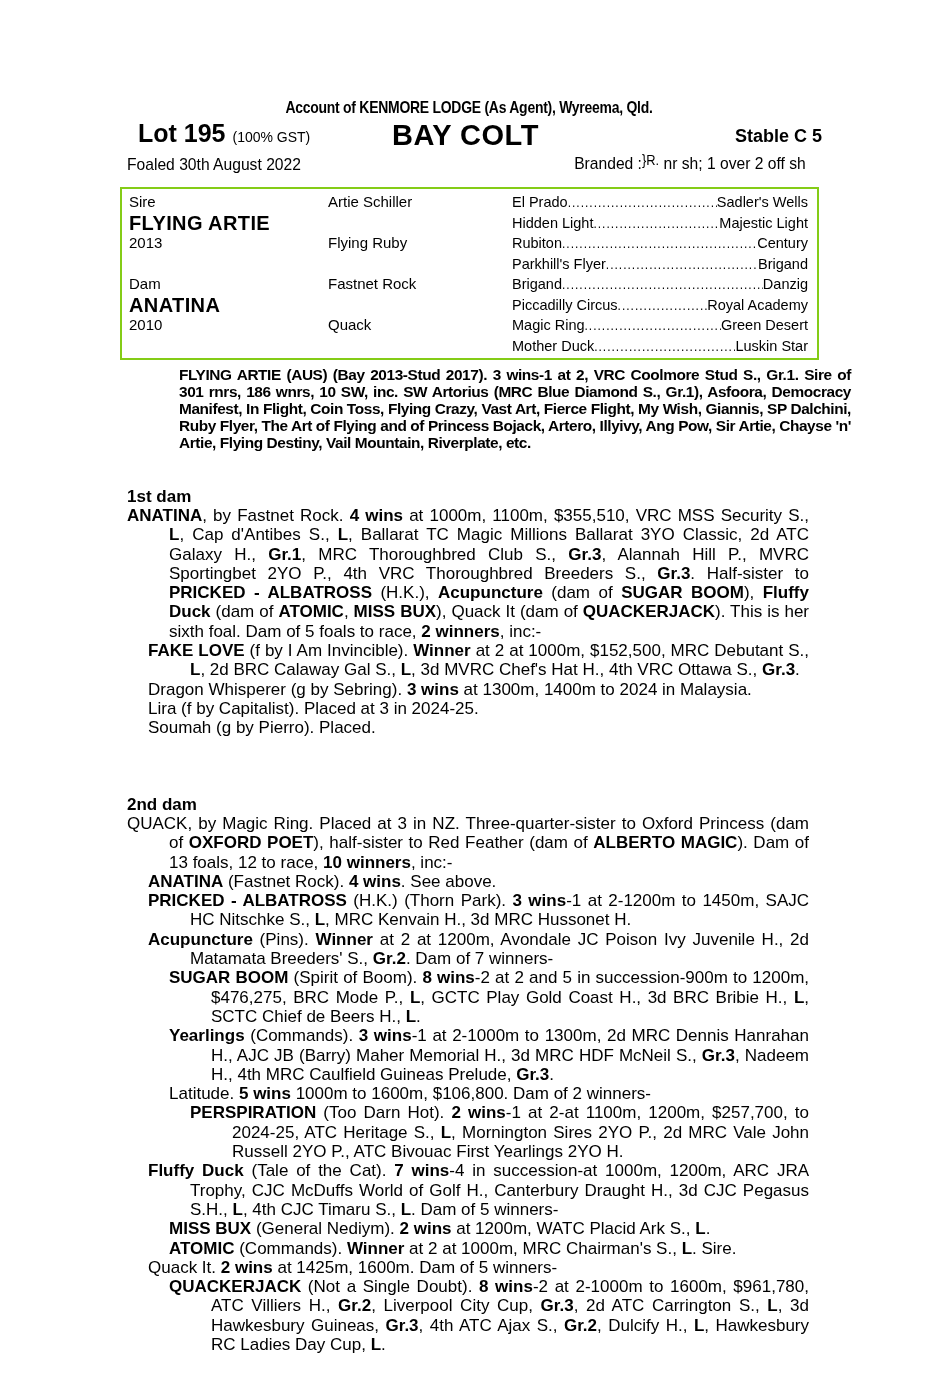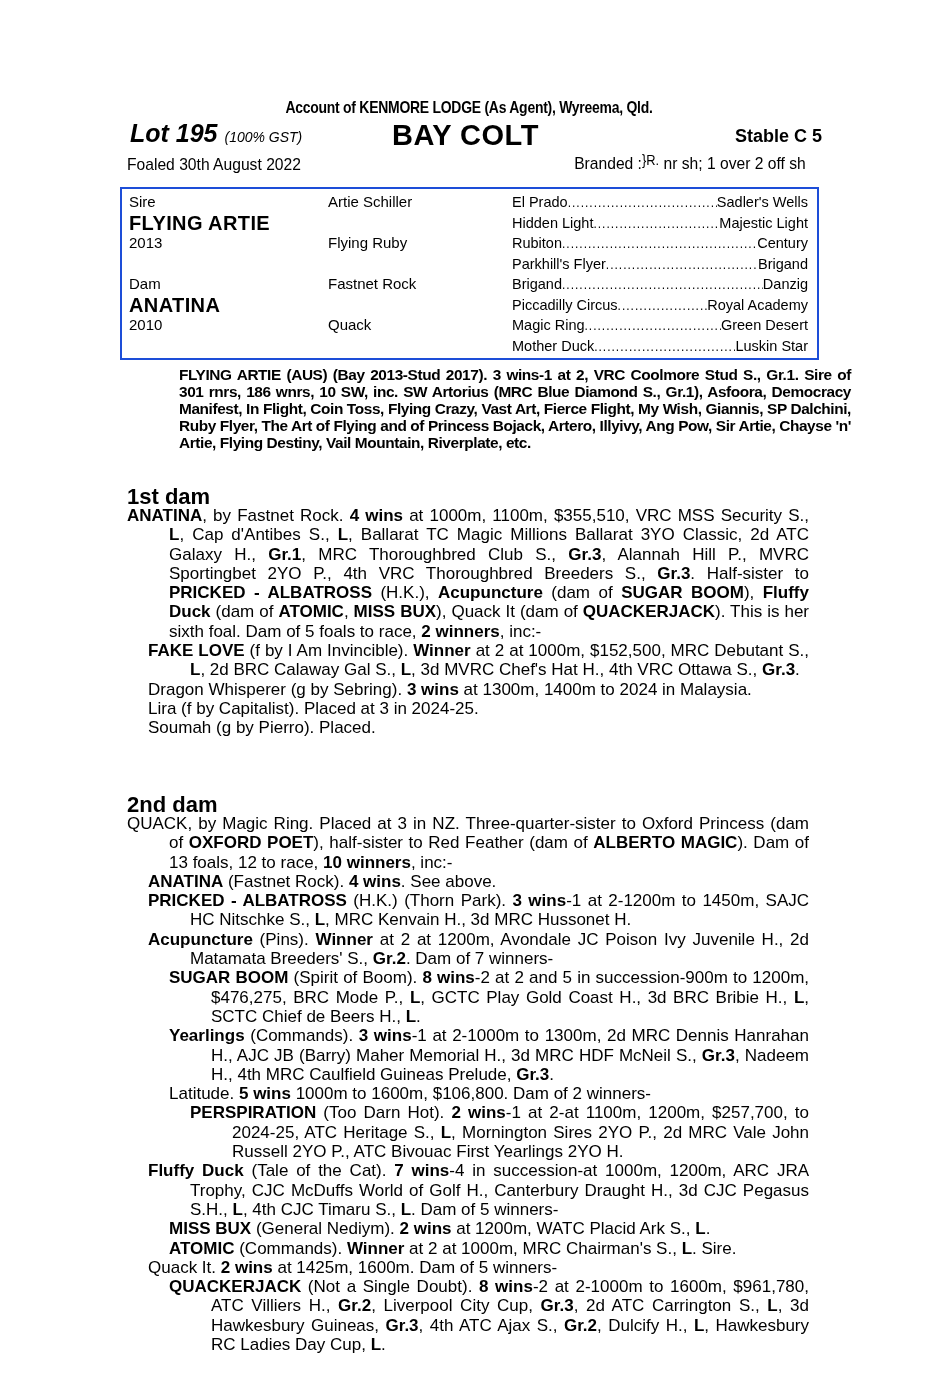--- a/index.html
+++ b/index.html
@@ -1,43 +1,43 @@
 <!DOCTYPE html>
 <html><head>
 <meta charset="utf-8">
 <style>
   html, body { margin:0; padding:0; background:#ffffff; }
   body { width:938px; height:1400px; position:relative; overflow:hidden; color:#000;
          font-family:"Liberation Sans", sans-serif; }
   .abs { position:absolute; }
   .account { left:0; width:938px; top:98px; text-align:center; font-weight:bold; font-size:17px;
              letter-spacing:-0.3px; transform:scaleX(0.82); transform-origin:center; }
-  .lot { left:130px; top:119px; font-weight:900; font-size:25px;font-style:italic; }
+  .lot { left:138px; top:119px; font-weight:900; font-size:25px; }
   .lot .gst { font-weight:normal; font-size:14px; }
   .colt { left:392px; top:119px; font-weight:900; font-size:29px; letter-spacing:0.5px; }
   .stable { right:116px; top:126px; font-weight:900; font-size:18px; }
   .foaled { left:127px; top:155px; font-size:17px; transform:scaleX(0.92); transform-origin:left; }
   .branded { right:132px; top:152px; font-size:17px; transform:scaleX(0.92); transform-origin:right; }
   .brand-mark { font-size:14px; vertical-align:4px; }
 
-  .pedbox { left:120px; top:187px; width:695px; height:169px; border:2px solid #1d4ed8; }
+  .pedbox { left:120px; top:187px; width:695px; height:169px; border:2px solid #84cc16; }
   .pcol { position:absolute; font-size:15px; }
   .prow { height:20.5px; line-height:20.5px; white-space:nowrap; }
   .prow.big { font-weight:900; font-size:20px; letter-spacing:0.4px; }
   .c1 { left:7px; top:3px; }
   .c2 { left:206px; top:3px; }
   .c3 { left:390px; top:3px; width:296px; }
   .c3 .prow { display:flex; font-size:14.5px; }
   .c3 .dots { flex:1; overflow:hidden; white-space:nowrap; }
   .c3 .dots::after { content:"................................................................................................"; letter-spacing:1px; font-size:12px; }
 
   .sireblurb { left:133px; top:366px; width:672px; font-weight:900; font-size:15.4px; line-height:17px;
                text-align:justify; letter-spacing:-0.4px;margin-left:46px; }
   .sec { position:absolute; left:127px; width:682px; font-size:17px; line-height:19.3px; }
-  .sec h3 { margin:0; font-size:22px; font-weight:900; line-height:19px; }
+  .sec h3 { margin:0; font-size:17px; font-weight:900; line-height:19px; }
   .para { text-align:justify; }
   .para b { font-weight:900; }
   .i0 { padding-left:42px; text-indent:-42px; }
   .i1 { padding-left:63px; text-indent:-42px; }
   .i2 { padding-left:84px; text-indent:-42px; }
   .i3 { padding-left:105px; text-indent:-42px; }
 </style>
 </head>
 <body>
 

